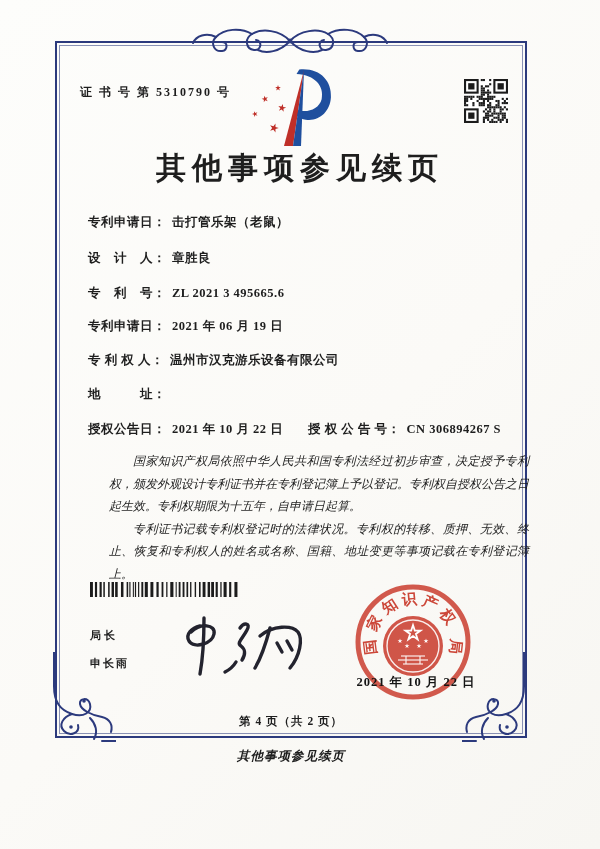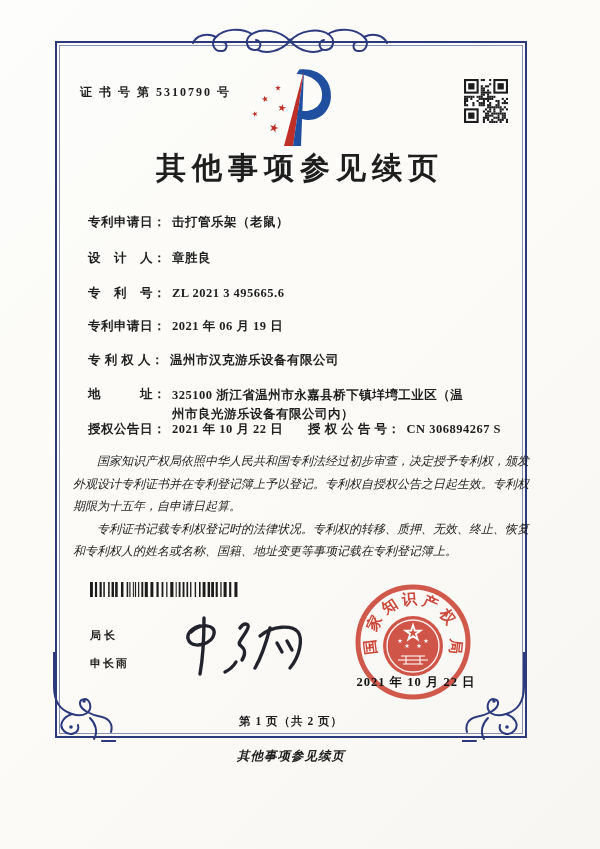--- a/index.html
+++ b/index.html
@@ -36,21 +36,21 @@
   .fields{position:absolute;left:88px;top:0;width:452px;font-size:12.5px;font-weight:600;letter-spacing:.5px;}
   .frow{position:absolute;left:0;white-space:nowrap;}
   .frow .f-value{margin-left:6px;}
   .frow.addr{white-space:normal;}
   .frow.addr .f-label{float:left;}
   .frow.addr .f-value{display:inline-block;width:296px;vertical-align:top;line-height:19px;}
   .pair2{position:absolute;left:220px;top:0;}
   
   .legal{position:absolute;left:73px;top:450px;width:456px;
     font-size:12px;line-height:22.5px;text-align:justify;font-style:italic;font-weight:500;}
-  .legal p{text-indent:2em;}
+  .legal p{text-indent:2em;margin-left:36px;}
   
   .barcode{position:absolute;left:90px;top:582px;width:148px;height:15px;}
   .sig-title{position:absolute;left:90px;top:628px;font-size:11px;font-weight:700;letter-spacing:3px;}
   .sig-name{position:absolute;left:90px;top:656px;font-size:11px;font-weight:700;letter-spacing:2px;}
   .signature{position:absolute;left:176px;top:610px;width:132px;height:72px;}
   .seal{position:absolute;left:351px;top:580px;width:124px;height:124px;opacity:.93;}
   .seal text{fill:var(--seal-red);font-size:15px;font-weight:700;font-family:"Liberation Serif",serif;}
   .seal-date{position:absolute;left:350px;top:674px;width:132px;text-align:center;
     font-size:12.5px;font-weight:700;letter-spacing:1px;color:#141414;z-index:3;}
   .page-num{position:absolute;left:55px;top:714px;width:472px;text-align:center;font-size:11.5px;font-weight:600;letter-spacing:1px;}
@@ -284,21 +284,21 @@
     <div class="frow" style="top:285px">
       <span class="f-label">专　利　号：</span><span class="f-value">ZL 2021 3 495665.6</span>
     </div>
     <div class="frow" style="top:318px">
       <span class="f-label">专利申请日：</span><span class="f-value">2021 年 06 月 19 日</span>
     </div>
     <div class="frow" style="top:352px">
       <span class="f-label">专 利 权 人：</span><span class="f-value">温州市汉克游乐设备有限公司</span>
     </div>
     <div class="frow addr" style="top:386px">
-      <span class="f-label">地　　　址：</span><span class="f-value">325100 浙江省温州市永嘉县桥下镇垟塆工业区（温州市良光游乐设备有限公司内）</span>
+      <span class="f-label">地　　　址：</span>
     </div>
     <div class="frow" style="top:421px">
       <span class="f-label">授权公告日：</span><span class="f-value">2021 年 10 月 22 日</span>
       <span class="pair2">
         <span class="f-label">授 权 公 告 号：</span><span class="f-value">CN 306894267 S</span>
       </span>
     </div>
   </div>
 
   <div class="legal">
@@ -384,16 +384,16 @@
       <g stroke="#fff" stroke-width="1.2" fill="none" opacity=".9">
         <path d="M50,76 H74"></path>
         <path d="M47,80 H77"></path>
         <path d="M52,84 H72"></path>
         <path d="M55,76 V84 M69,76 V84"></path>
       </g>
     </g>
   </svg>
   <div class="seal-date">2021 年 10 月 22 日</div>
 
-  <div class="page-num">第 1 页（共 2 页）</div>
+  <div class="page-num">第 4 页（共 2 页）</div>
   <div class="foot-note">其他事项参见续页</div>
 
 </div>
 
 </body></html>

